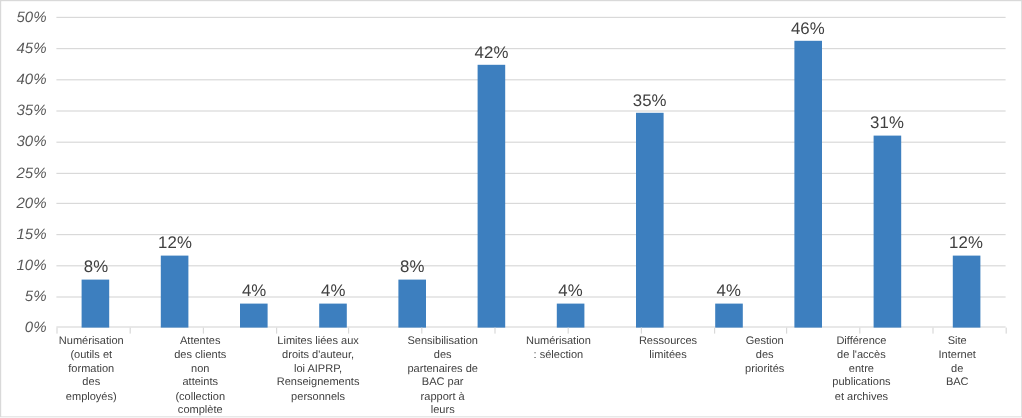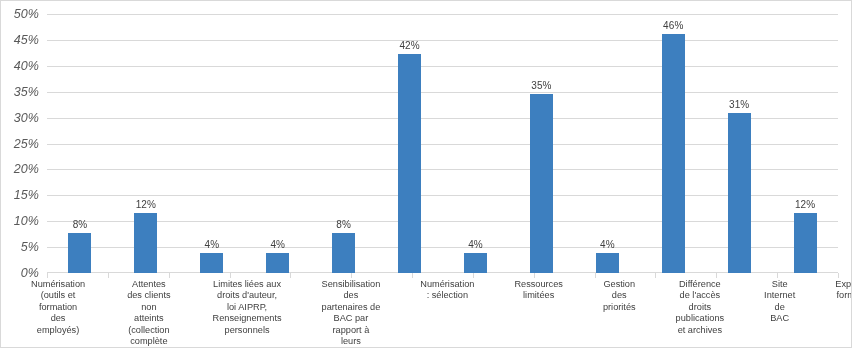--- a/index.html
+++ b/index.html
@@ -83,21 +83,21 @@
     justify-content: center;
   }
   .bar {
     width: 23px;
     background: #3d7fbf;
   }
   .bar-label {
     position: absolute;
     left: 50%;
     transform: translateX(-50%);
-    font-size: 10px;
+    font-size: 14px;
     color: #404040;
     white-space: nowrap;
     letter-spacing: 0.1px;
   }
 
   
   #x-ticks {
     position: absolute;
     left: 46px;
     top: 272px;
@@ -107,21 +107,21 @@
   .x-tick {
     position: absolute;
     top: 0;
     width: 1px;
     height: 5px;
     background: #d9d9d9;
   }
 
   #x-labels {
     position: absolute;
-    left: 28px;
+    left: 46px;
     top: 278px;
     width: 791px;
     height: 68px;
     display: flex;
     gap: 36px;
   }
   .cat-slot {
     flex: 1 1 0;
     padding: 0 2px;
     box-sizing: border-box;
@@ -235,18 +235,18 @@
     </div>
 
   <div id="x-labels">
       <div class="cat-slot">Numérisation (outils et formation des employés)</div>
       <div class="cat-slot">Attentes des clients non atteints (collection complète et restrictions)</div>
       <div class="cat-slot">Limites liées aux droits d'auteur, loi AIPRP, Renseignements personnels</div>
       <div class="cat-slot">Sensibilisation des partenaires de BAC par rapport à leurs obligations</div>
       <div class="cat-slot">Numérisation : sélection</div>
       <div class="cat-slot">Ressources limitées</div>
       <div class="cat-slot">Gestion des priorités</div>
-      <div class="cat-slot">Différence de l'accès droits publications et archives</div>
+      <div class="cat-slot">Différence de l'accès entre publications et archives</div>
       <div class="cat-slot">Site Internet de BAC</div>
       <div class="cat-slot">Expertise, formation</div>
     </div>
 
 </div>
 
 </body></html>

